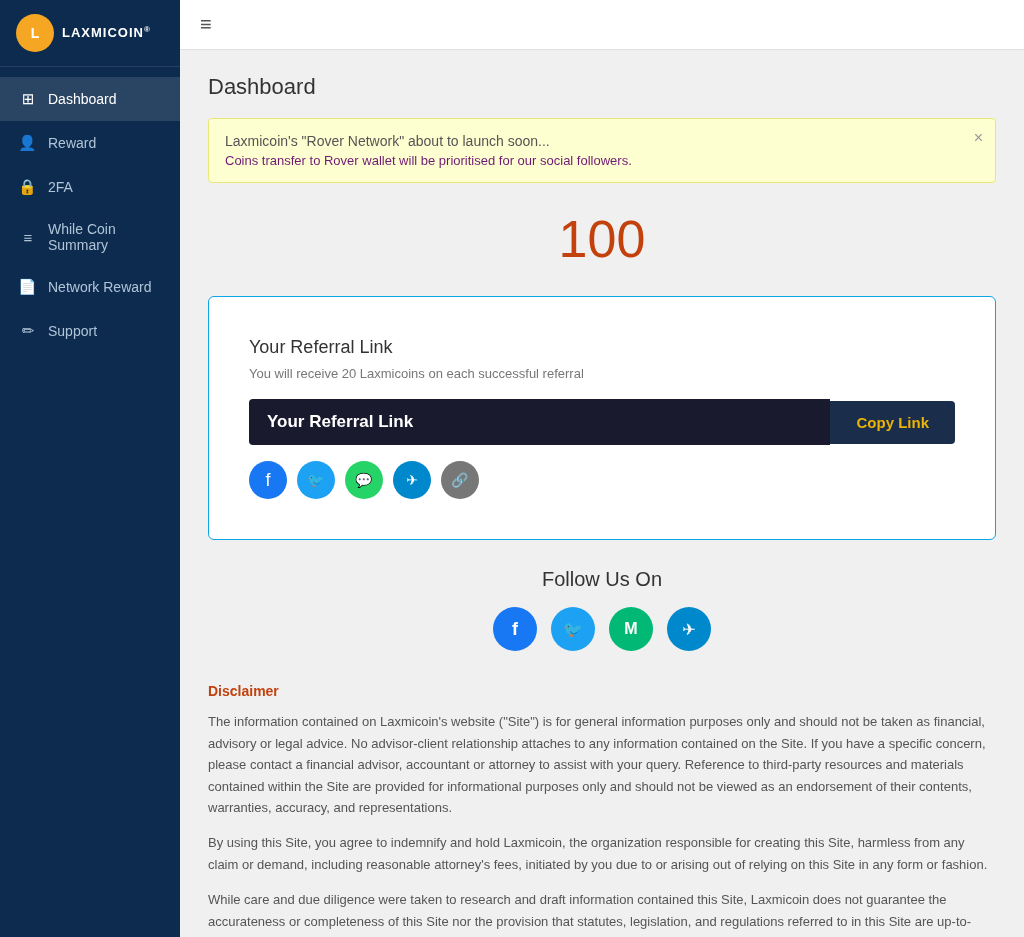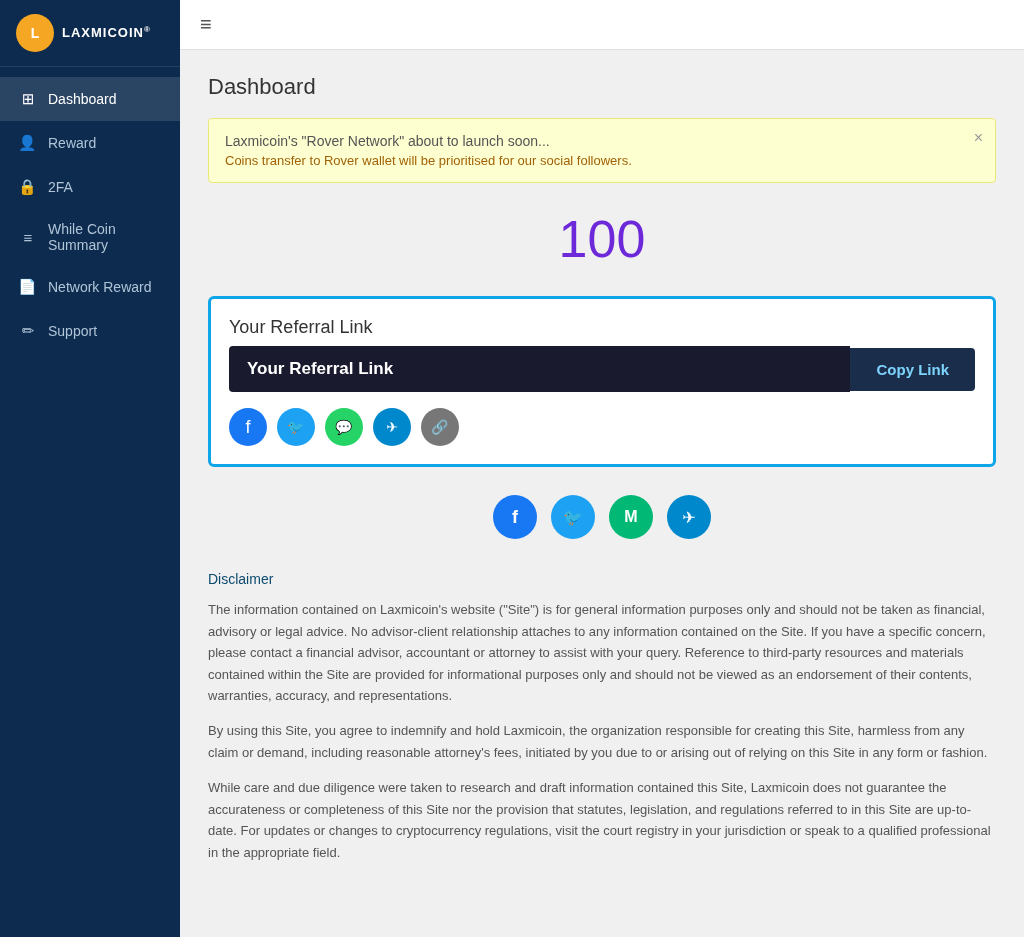--- a/index.html
+++ b/index.html
@@ -100,21 +100,21 @@
     
     .alert-banner {
       background: #feffd0;
       border: 1px solid #e8e87a;
       border-radius: 4px;
       padding: 14px 38px 14px 16px;
       position: relative;
       margin-bottom: 28px;
     }
     .alert-banner-text1 { font-size: 14px; color: #555; margin-bottom: 4px; }
-    .alert-banner-text2 { font-size: 13px; color: #a16207; }
+    .alert-banner-text2 { font-size: 13px; color: #701a75; }
     .alert-close {
       position: absolute;
       top: 10px;
       right: 12px;
       font-size: 16px;
       color: #999;
       cursor: pointer;
       background: none;
       border: none;
     }
@@ -124,31 +124,31 @@
       text-align: center;
       margin-bottom: 28px;
     }
     .balance-label {
       font-size: 20px;
       color: #333;
       margin-bottom: 8px;
     }
     .balance-value {
       font-size: 52px;
-      color: #6d28d9;
+      color: #c2410c;
       font-weight: 300;
       line-height: 1.1;
     }
 
     
     .referral-card {
       background: #fff;
-      border: 3px solid #0ea5e9;
+      border: 1px solid #0ea5e9;
       border-radius: 6px;
-      padding: 18px;
+      padding: 40px;
       margin-bottom: 28px;
     }
     .referral-title { font-size: 18px; color: #333; margin-bottom: 8px; }
     .referral-desc { font-size: 13px; color: #777; margin-bottom: 18px; }
     .referral-input-row {
       display: flex;
       align-items: center;
       margin-bottom: 16px;
     }
     .referral-input {
@@ -157,21 +157,21 @@
       color: #fff;
       border: none;
       border-radius: 4px 0 0 4px;
       padding: 13px 18px;
       font-size: 17px;
       font-weight: bold;
       outline: none;
     }
     .copy-link-btn {
       background: #1a2d4a;
-      color: #7dd3fc;
+      color: #eab308;
       border: none;
       border-radius: 0 4px 4px 0;
       padding: 13px 26px;
       font-size: 15px;
       font-weight: 600;
       cursor: pointer;
       white-space: nowrap;
     }
     .share-label { font-size: 13px; color: #555; margin-bottom: 10px; }
     .share-icons { display: flex; gap: 10px; }
@@ -210,21 +210,21 @@
       font-size: 20px;
       color: #fff;
     }
     .follow-icon.fb { background: #1877f2; }
     .follow-icon.tw { background: #1da1f2; }
     .follow-icon.md { background: #02b875; }
     .follow-icon.tg { background: #0088cc; }
 
     
     .disclaimer-section { padding: 0 0 20px 0; }
-    .disclaimer-title { font-size: 14px; font-weight: normal; color: #0c4a6e; margin-bottom: 12px; }
+    .disclaimer-title { font-size: 14px; font-weight: bold; color: #c2410c; margin-bottom: 12px; }
     .disclaimer-text { font-size: 13px; color: #555; line-height: 1.65; margin-bottom: 14px; }
   </style>
 </head>
 <body>
 
 <aside class="sidebar">
   <div class="sidebar-logo">
     <div class="sidebar-logo-circle">L</div>
     <span class="sidebar-logo-text">
       <span>LAXMICOIN</span><sup>®</sup>
@@ -272,34 +272,36 @@
       <div class="alert-banner-text2">Coins transfer to Rover wallet will be prioritised for our social followers.</div>
       <button class="alert-close">×</button>
     </div>
 
     <div class="balance-section">
       <div class="balance-value">100</div>
     </div>
 
     <div class="referral-card">
       <div class="referral-title">Your Referral Link</div>
+      <div class="referral-desc">You will receive 20 Laxmicoins on each successful referral</div>
       <div class="referral-input-row">
         <input class="referral-input" type="text" readonly="" value="Your Referral Link" style="">
         <button class="copy-link-btn">Copy Link</button>
       </div>
       <div class="share-icons">
         <div class="share-icon facebook">f</div>
         <div class="share-icon twitter" style="font-size:14px;">🐦</div>
         <div class="share-icon whatsapp" style="font-size:14px;">💬</div>
         <div class="share-icon telegram" style="font-size:14px;">✈</div>
         <div class="share-icon other" style="font-size:14px;">🔗</div>
       </div>
     </div>
 
     <div class="follow-section">
+      <div class="follow-title">Follow Us On</div>
       <div class="follow-icons">
         <div class="follow-icon fb" style="font-size:18px; font-weight:bold;">f</div>
         <div class="follow-icon tw" style="font-size:16px;">🐦</div>
         <div class="follow-icon md" style="font-size:16px; font-weight:bold;">M</div>
         <div class="follow-icon tg" style="font-size:16px;">✈</div>
       </div>
     </div>
 
     <div class="disclaimer-section">
       <div class="disclaimer-title">Disclaimer</div>

